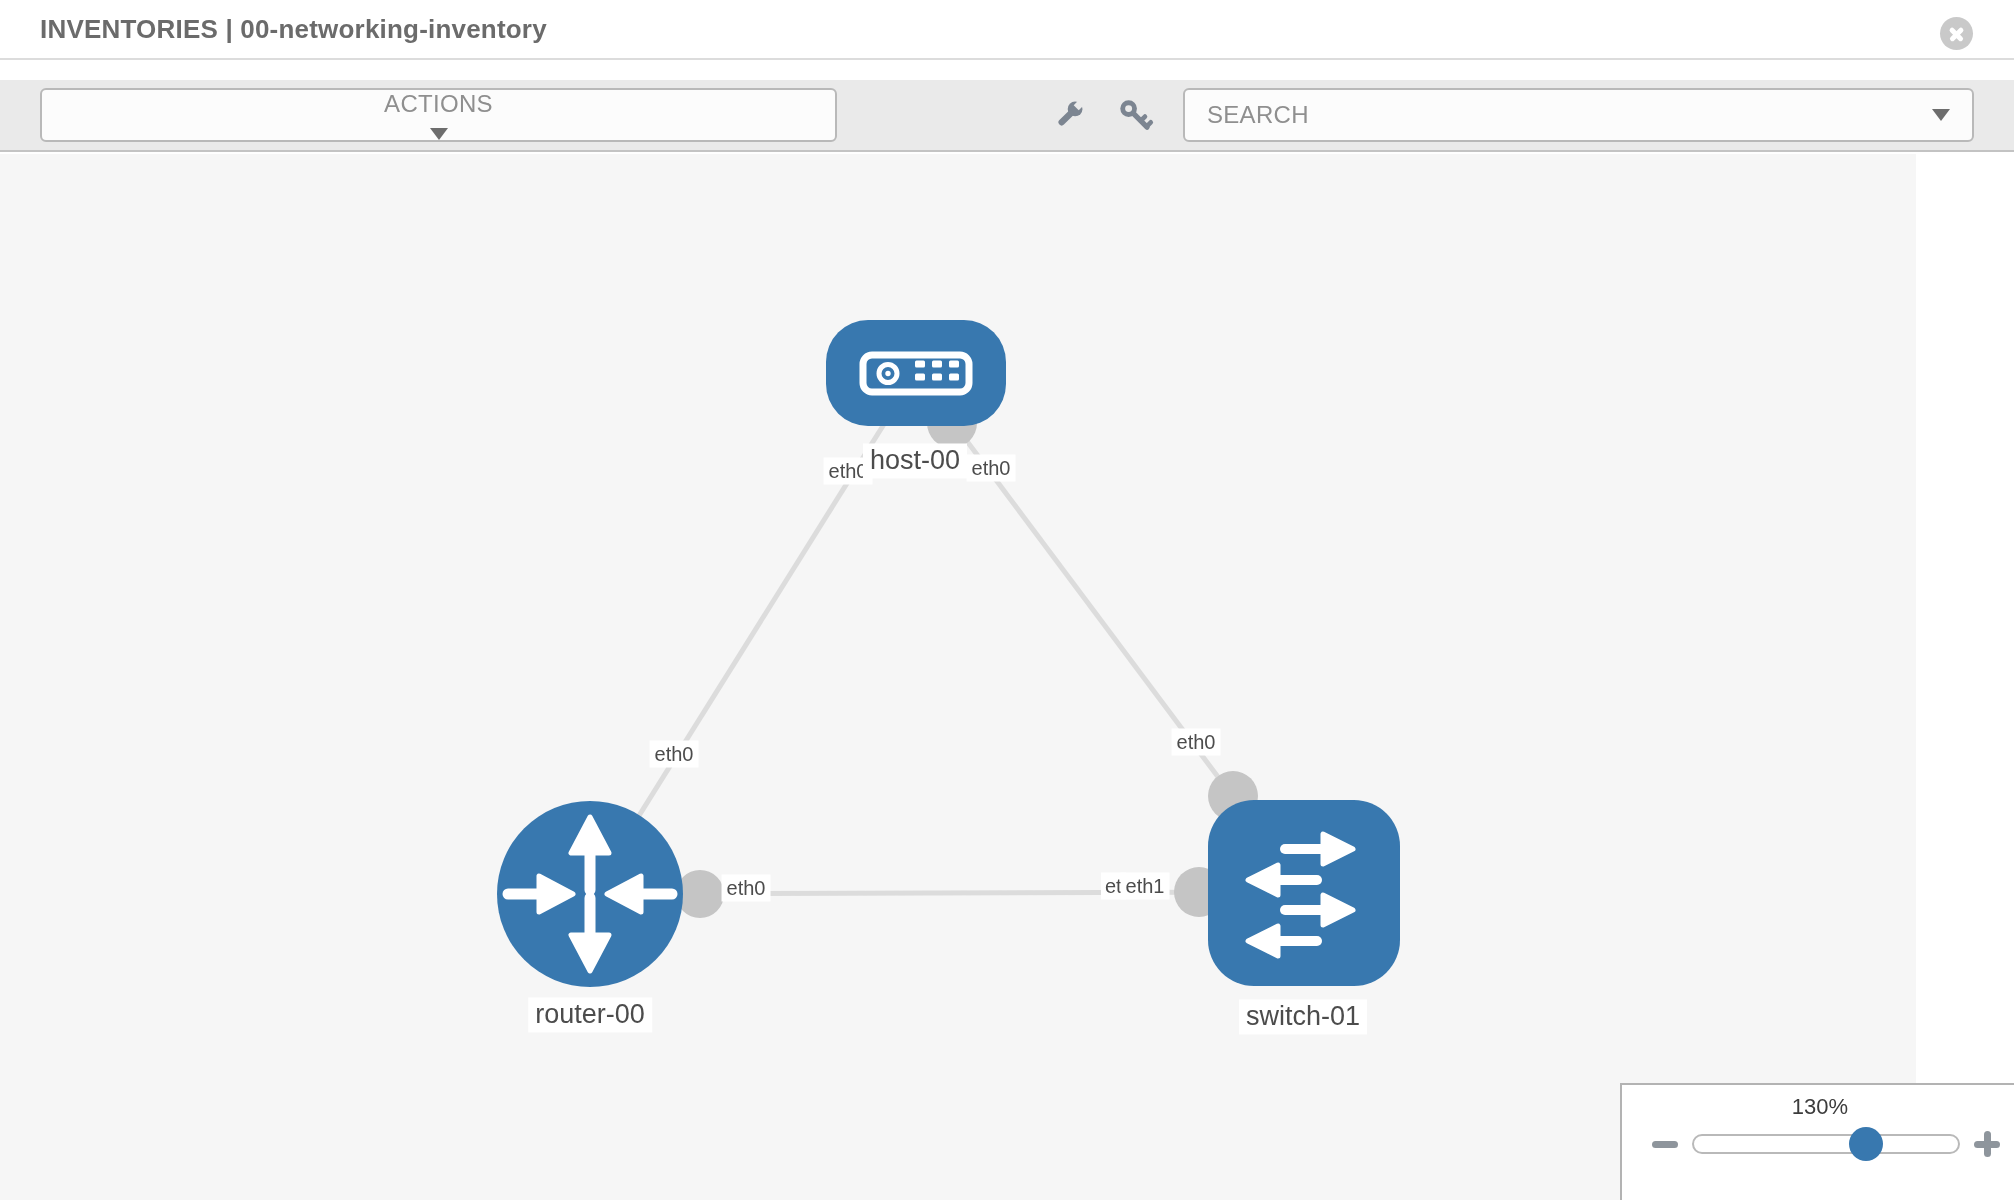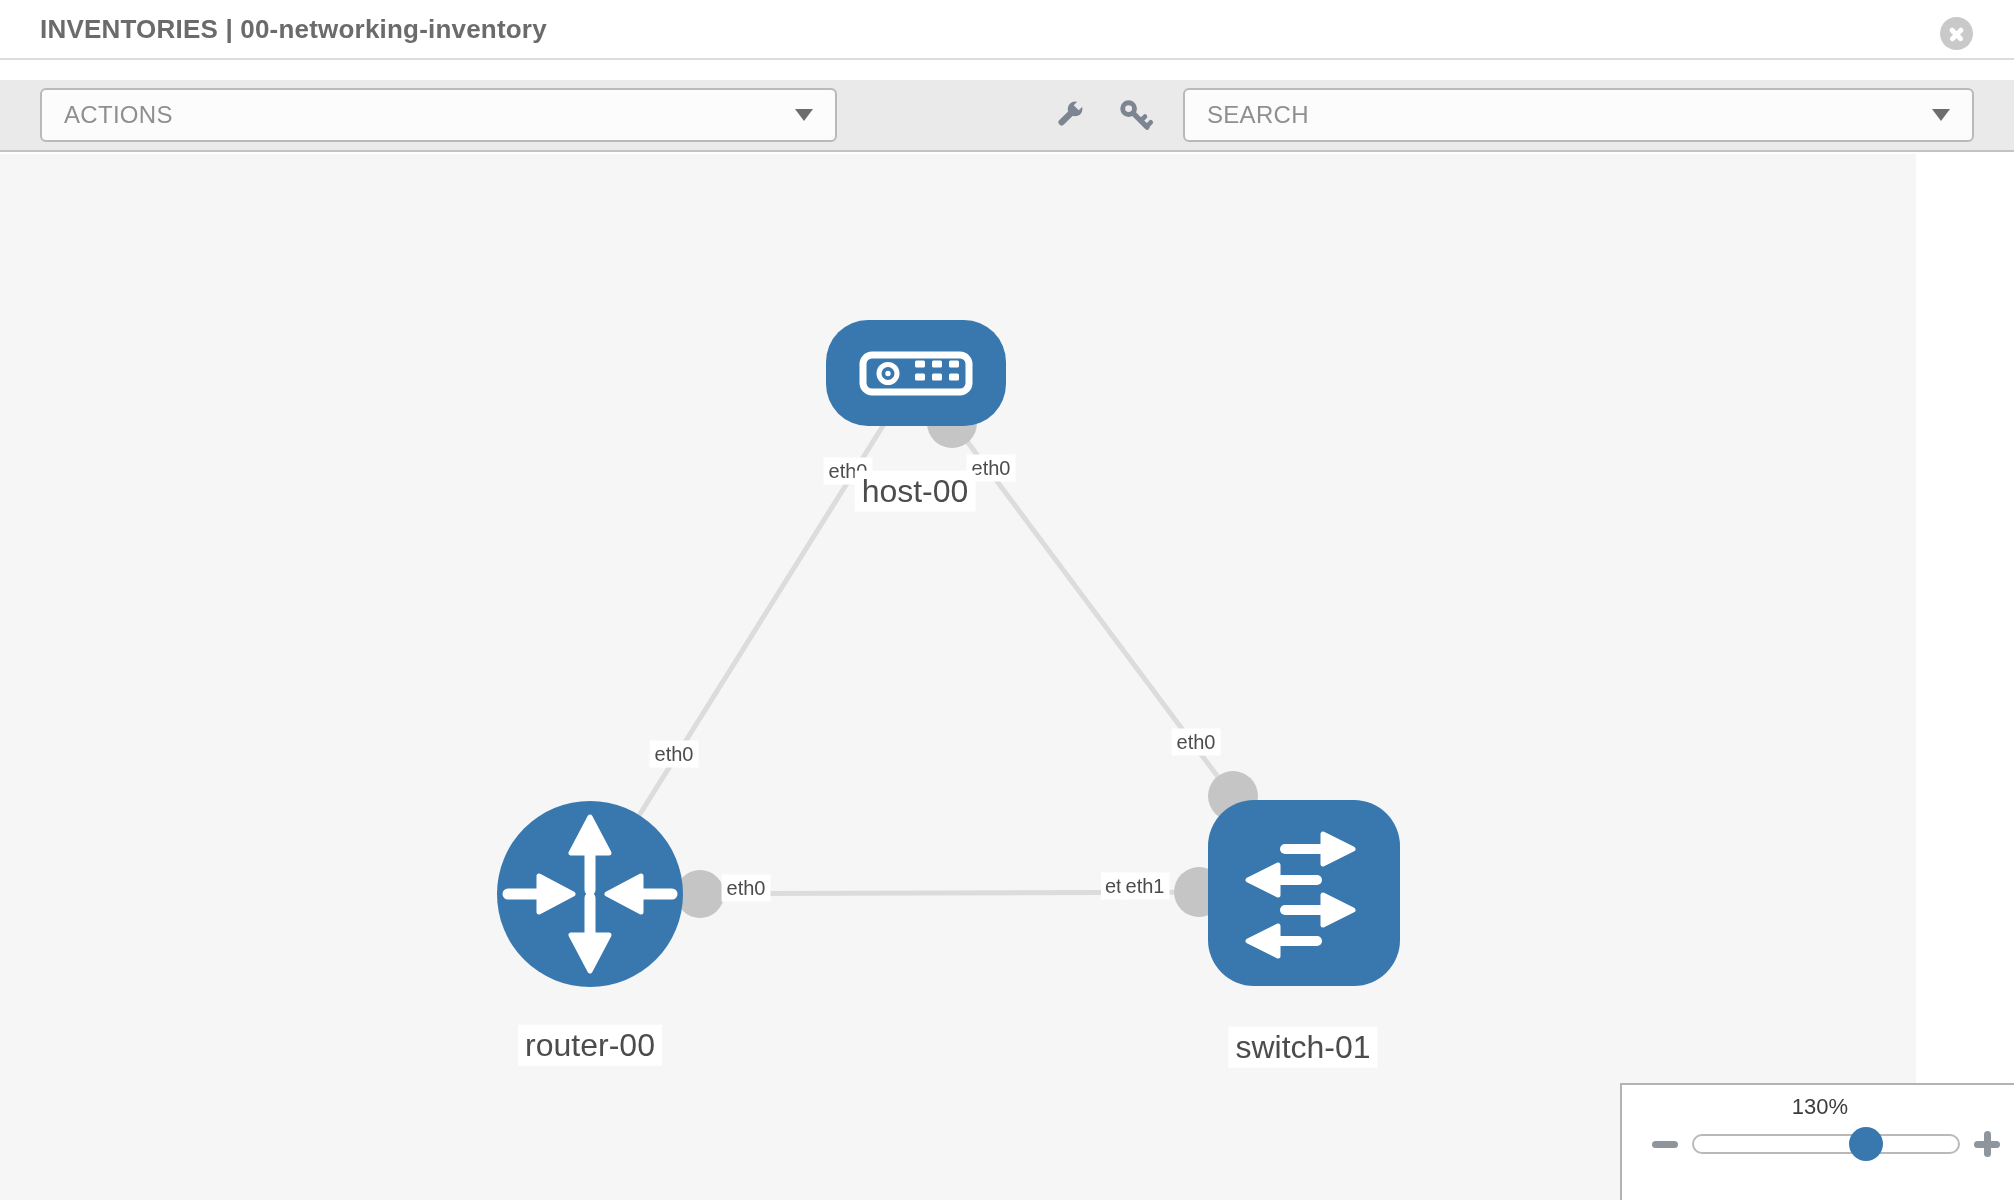--- a/index.html
+++ b/index.html
@@ -24,34 +24,34 @@
   
   .toolbar { position: absolute; top: 80px; left: 0; right: 0; height: 72px;
              background: #eaeaea; border-bottom: 2px solid #c3c3c3; }
   .dropdown { position: absolute; top: 8px; height: 54px; background: #fcfcfc;
               border: 2px solid #b9b9b9; border-radius: 6px;
               display: flex; align-items: center; justify-content: space-between;
               padding: 0 22px; cursor: pointer; }
   .dropdown-label { font-size: 24px; color: #8f8f8f; letter-spacing: .3px; }
   .caret { width: 0; height: 0; border-left: 9px solid transparent;
            border-right: 9px solid transparent; border-top: 12px solid #6d6d6d; }
-  .dd-actions { left: 40px; width: 797px; }
+  .dd-actions { left: 40px; width: 797px; flex-direction: column; }
   .dd-search  { left: 1183px; width: 791px; }
   .tool-icon-btn { position: absolute; top: 17px; width: 38px; height: 38px; cursor: pointer; }
   .tib-wrench { left: 1049px; }
   .tib-key { left: 1117px; }
 
   
   .canvas { position: absolute; top: 154px; left: 0; width: 1916px; height: 1046px;
             background: #f6f6f6; }
   .canvas svg { position: absolute; left: 0; top: 0; }
 
   .chip { position: absolute; transform: translate(-50%, -50%); background: #ffffff;
           color: #4c4c4c; white-space: nowrap; line-height: 1.15; }
-  .chip.name { font-size: 32px; padding: 2px 7px; margin-top: 30px; }
+  .chip.name { font-size: 27px; padding: 2px 7px; }
   .chip.if   { font-size: 20px; padding: 2px 5px; }
   .chip.if-clip { transform: translateY(-50%); width: 25px; overflow: hidden;
                   padding: 2px 0 2px 4px; }
 
   
   .zoom-panel { position: absolute; left: 1620px; top: 1083px; width: 400px; height: 130px;
                 background: #ffffff; border: 2px solid #b3b3b3; }
   .zoom-level { position: absolute; left: 0; top: 9px; width: 100%; text-align: center;
                 font-size: 22px; color: #3c3c3c; }
   .zoom-minus { position: absolute; left: 28px; top: 44px; width: 30px; height: 30px; cursor: pointer; }

